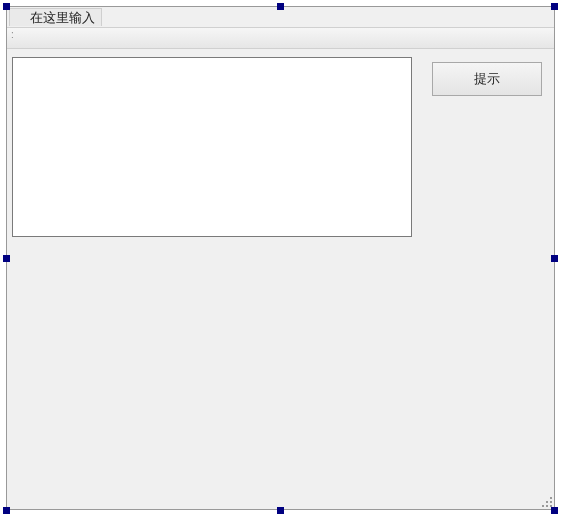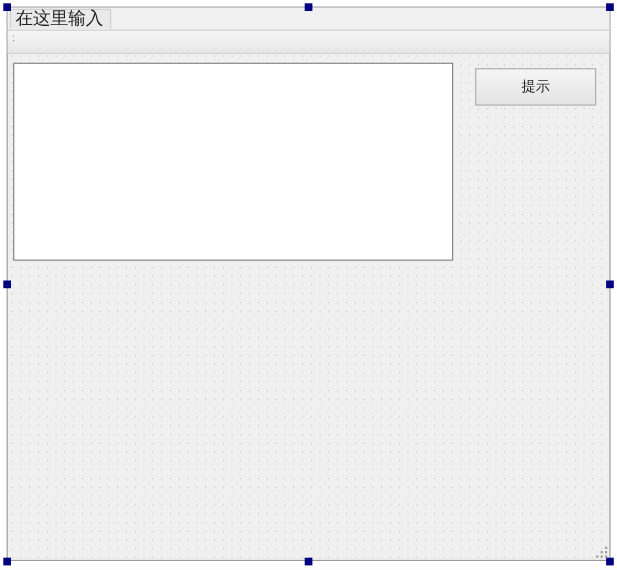--- a/index.html
+++ b/index.html
@@ -29,28 +29,28 @@
       left: 0;
       top: 0;
       width: 100%;
       height: 20px;
       background: #f0f0f0;
     }
     .tab-label {
       position: absolute;
       left: 2px;
       top: 1px;
-      padding: 0 6px 0 4px;
+      padding: 0 6px 0 20px;
       height: 18px;
       line-height: 18px;
       background: #eaeaea;
       border: 1px solid #cfcfcf;
       border-bottom: none;
       color: #222;
-      font-size: 16px;
+      font-size: 13px;
     }
     .toolbar {
       position: absolute;
       left: 0;
       top: 20px;
       width: 100%;
       height: 22px;
       background: linear-gradient(#f6f6f6, #e6e6e6);
       border-top: 1px solid #d0d0d0;
       border-bottom: 1px solid #d0d0d0;

